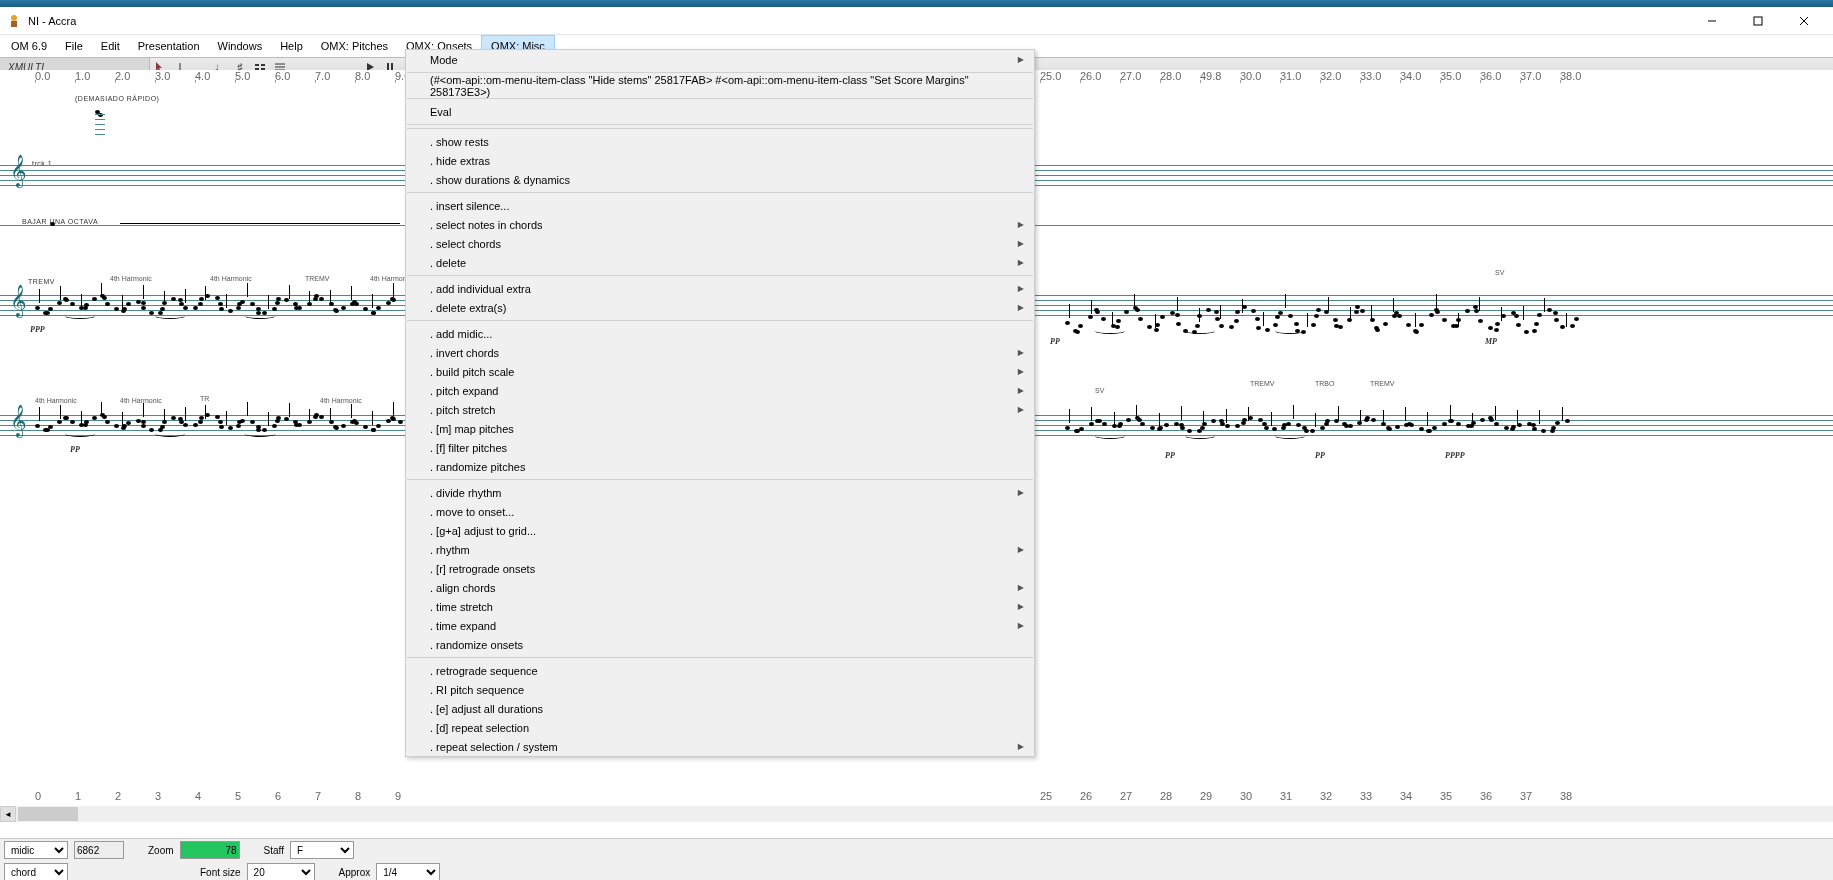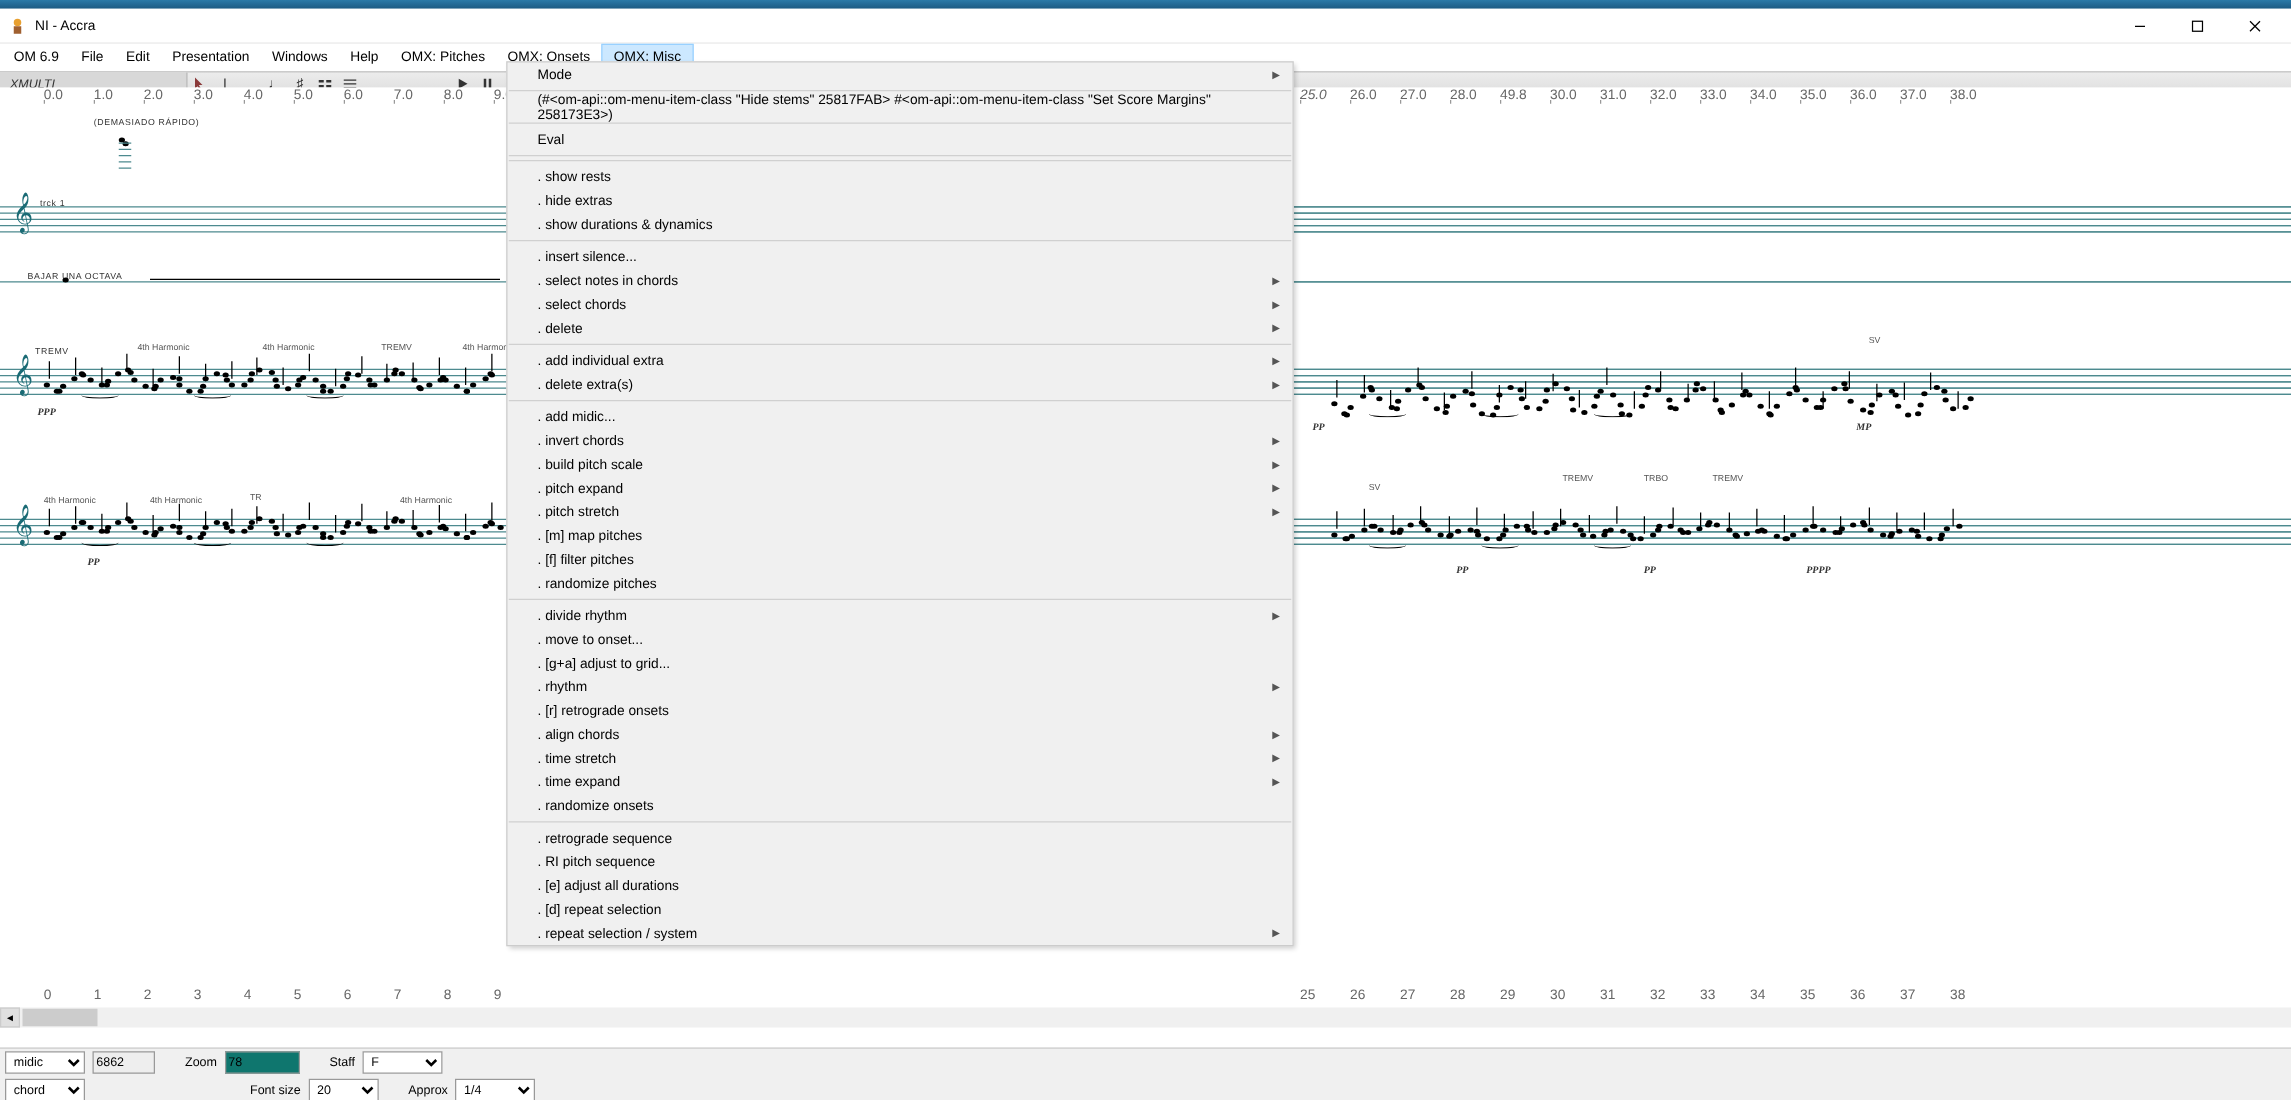--- a/index.html
+++ b/index.html
@@ -143,21 +143,21 @@
       <span class="tick" style="left: 35px;">0.0</span>
       <span class="tick" style="left: 75px;">1.0</span>
       <span class="tick" style="left: 115px;">2.0</span>
       <span class="tick" style="left: 155px;">3.0</span>
       <span class="tick" style="left: 195px;">4.0</span>
       <span class="tick" style="left: 235px;">5.0</span>
       <span class="tick" style="left: 275px;">6.0</span>
       <span class="tick" style="left: 315px;">7.0</span>
       <span class="tick" style="left: 355px;">8.0</span>
       <span class="tick" style="left: 395px;">9.0</span>
-      <span class="tick" style="left: 1040px; font-style: italic;">25.0</span>
+      <span class="tick" style="left: 1040px;">25.0</span>
       <span class="tick" style="left: 1080px;">26.0</span>
       <span class="tick" style="left: 1120px;">27.0</span>
       <span class="tick" style="left: 1160px;">28.0</span>
       <span class="tick" style="left: 1200px;">49.8</span>
       <span class="tick" style="left: 1240px;">30.0</span>
       <span class="tick" style="left: 1280px;">31.0</span>
       <span class="tick" style="left: 1320px;">32.0</span>
       <span class="tick" style="left: 1360px;">33.0</span>
       <span class="tick" style="left: 1400px;">34.0</span>
       <span class="tick" style="left: 1440px;">35.0</span>
@@ -785,25 +785,25 @@
 <div class="h-scroll" style="bottom:58px">
   <div class="sbtn">◄</div>
   <div class="thumb"></div>
 </div>
 
 <div class="statusbar" style="height:42px">
   <div class="status-controls">
     <select><option>midic</option></select>
     <input type="text" class="small" value="6862" style="">
     <label>Zoom</label>
-    <input type="text" class="small" style="width: 60px; background: #0f766e;" value="78">
+    <input type="text" class="small" style="width: 60px; background: #22c55e; text-align: right;" value="78">
     <label>Staff</label>
     <select style="width:64px"><option>F</option></select>
   </div>
   <div class="status-controls">
     <select><option>chord</option></select>
     <span style="width:54px"></span>
     <label style="margin-left:66px">Font size</label>
-    <select style="width:56px"><option>20</option></select>
+    <select style="width:68px"><option>20</option></select>
     <label>Approx</label>
     <select style="width:64px"><option>1/4</option></select>
   </div>
 </div>
 
 </body></html>

